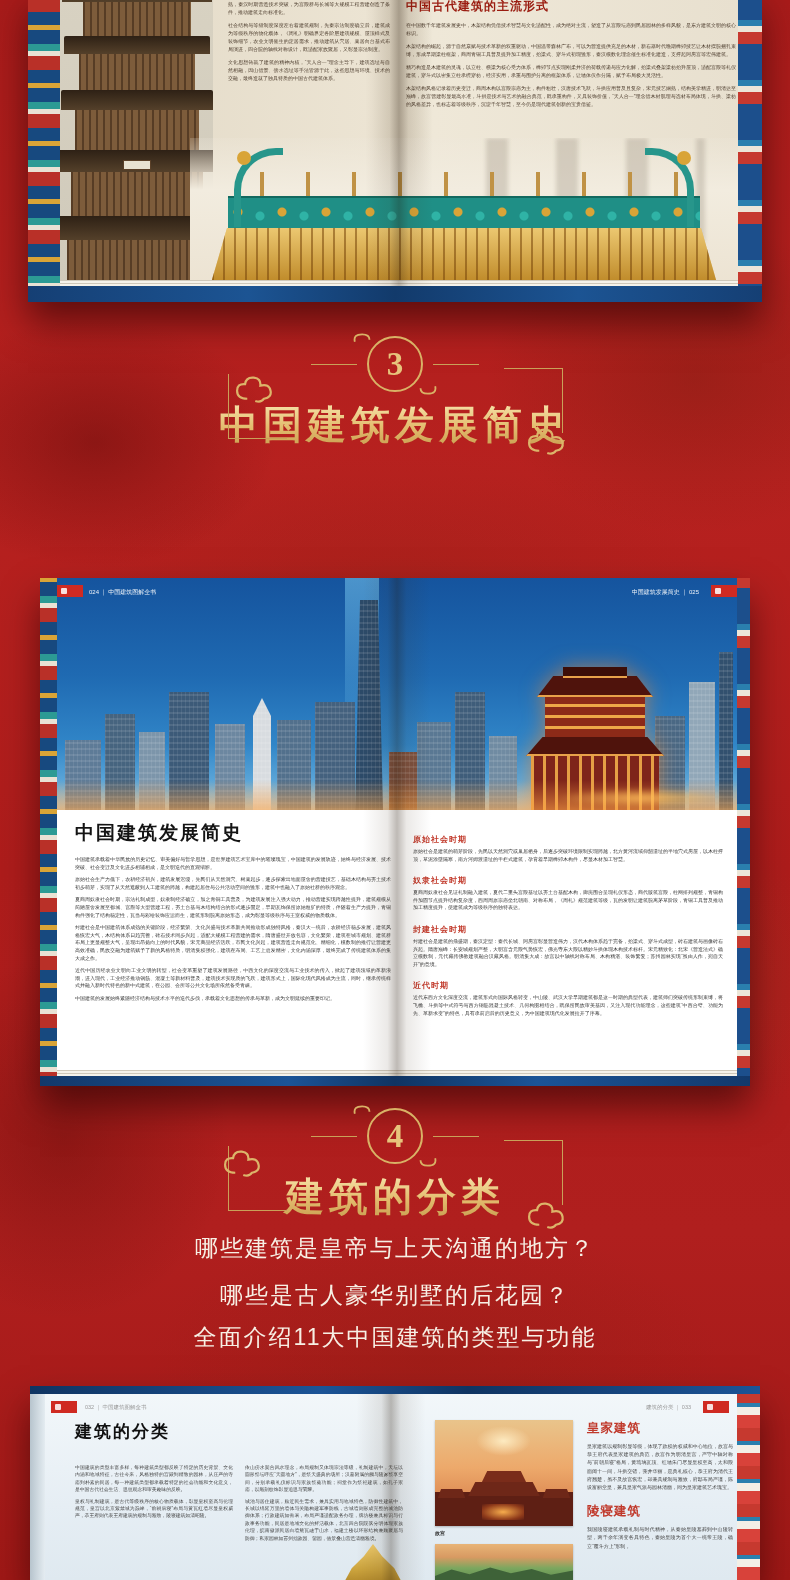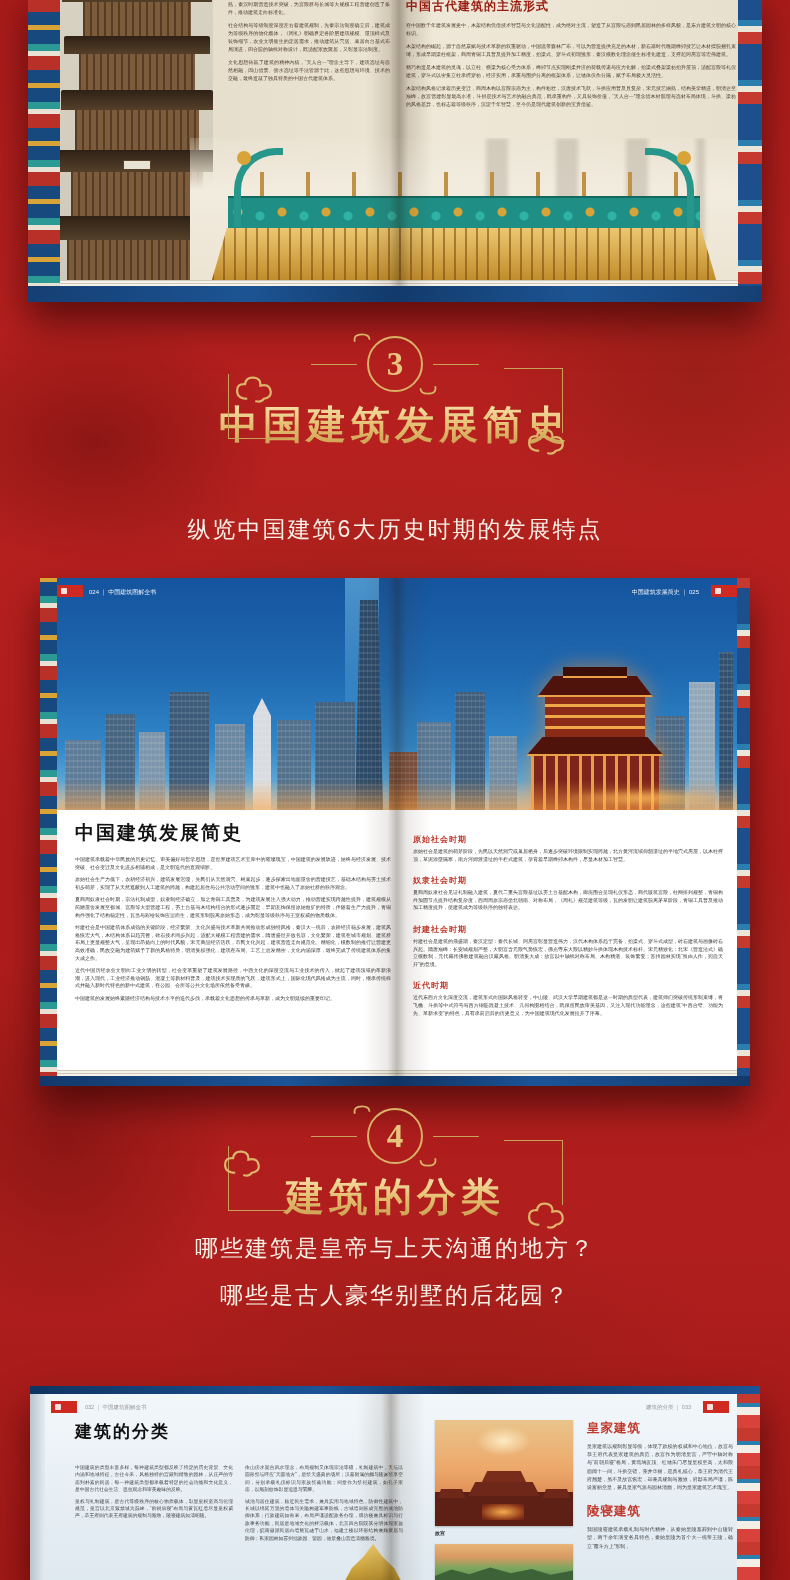--- a/index.html
+++ b/index.html
@@ -183,21 +183,20 @@
         <div class="curl" style="right:-16px;bottom:-8px;">
             <svg viewBox="0 0 24 16">
               <path d="M22 4 q2 8 -8 8 q-8 0 -8 -6" fill="none" stroke="#d9b266" stroke-width="2"></path>
             </svg>
           </div>
       </div>
       <div class="sec-line"></div>
     </div>
     <div class="sec-title">中国建筑发展简史</div>
   </div>
-  <div class="sub" style="top:514px;">纵览中国建筑6大历史时期的发展特点</div>
 
   <div class="book" style="left:40px;top:578px;width:710px;height:508px;">
     <div class="edge pat-mix" style="left:0;width:17px;"></div>
     <div class="edge pat-blue" style="right:0;width:13px;"></div>
     <div class="s2-pages">
 
       <div class="s2-photo">
         <div class="beam"></div>
         <div class="bld" style="left:8px;width:36px;height:70px;background-color:#5e7b97;"></div>
         <div class="bld" style="left:48px;width:30px;height:96px;background-color:#46647f;"></div>
@@ -295,20 +294,21 @@
               <path d="M22 4 q2 8 -8 8 q-8 0 -8 -6" fill="none" stroke="#d9b266" stroke-width="2"></path>
             </svg>
           </div>
       </div>
       <div class="sec-line"></div>
     </div>
     <div class="sec-title">建筑的分类</div>
   </div>
   <div class="sub" style="top:1280px;">哪些是古人豪华别墅的后花园？</div>
   <div class="sub" style="top:1233px;">哪些建筑是皇帝与上天沟通的地方？</div>
+  <div class="sub" style="top:1322px;">全面介绍11大中国建筑的类型与功能</div>
 
   <div class="book" style="left:30px;top:1386px;width:730px;height:194px;">
     <div class="s3-cover-top"></div>
     <div class="edge" style="left:0;top:8px;width:15px;background:linear-gradient(90deg,#b7c4cd,#e4ecf1);"></div>
     <div class="edge pat-red" style="right:0;top:8px;width:23px;"></div>
     <div class="s3-pages">
       <div class="s3-hdr">
         <div class="flag" style="left:6px;top:-1px;"></div>
         <div class="htext" style="left:40px;top:2px;">032 ｜ 中国建筑图解全书</div>
         <div class="htext" style="right:46px;top:2px;">建筑的分类 ｜ 033</div>

